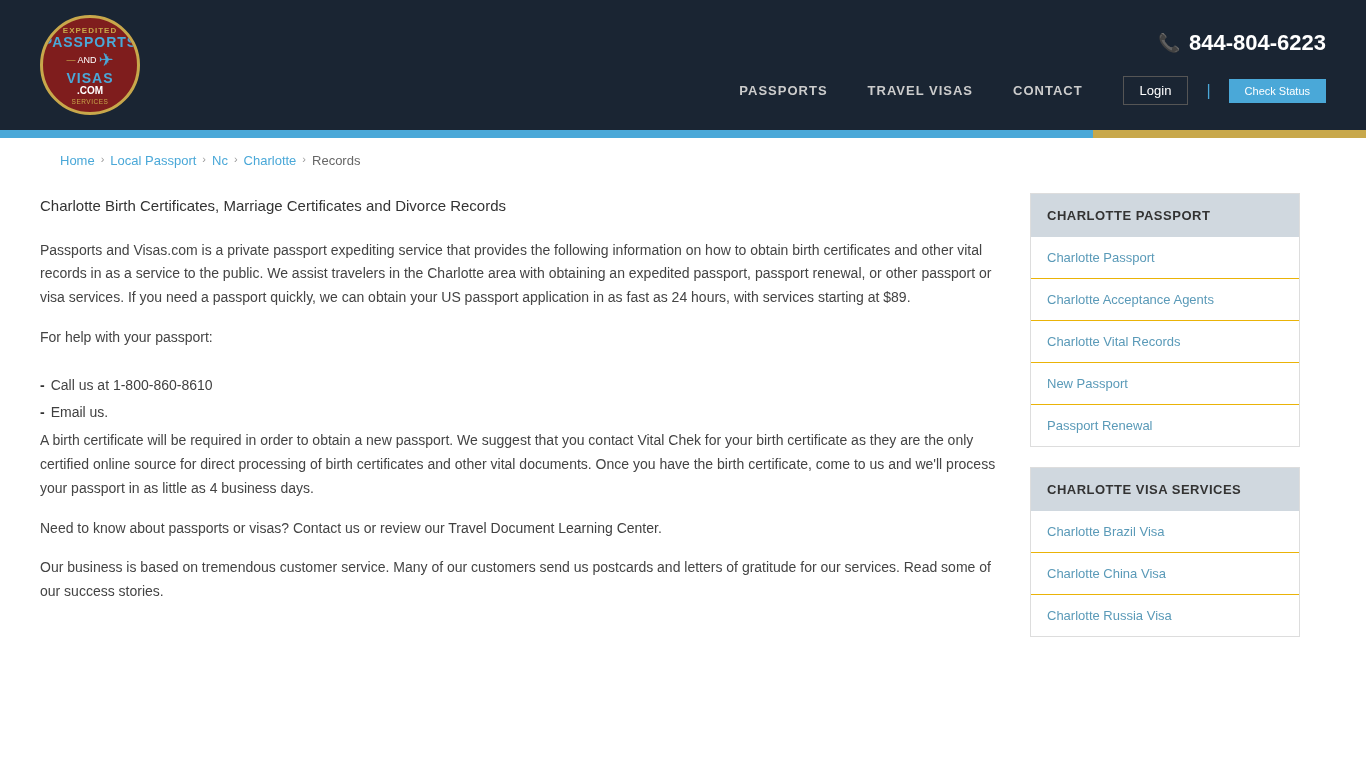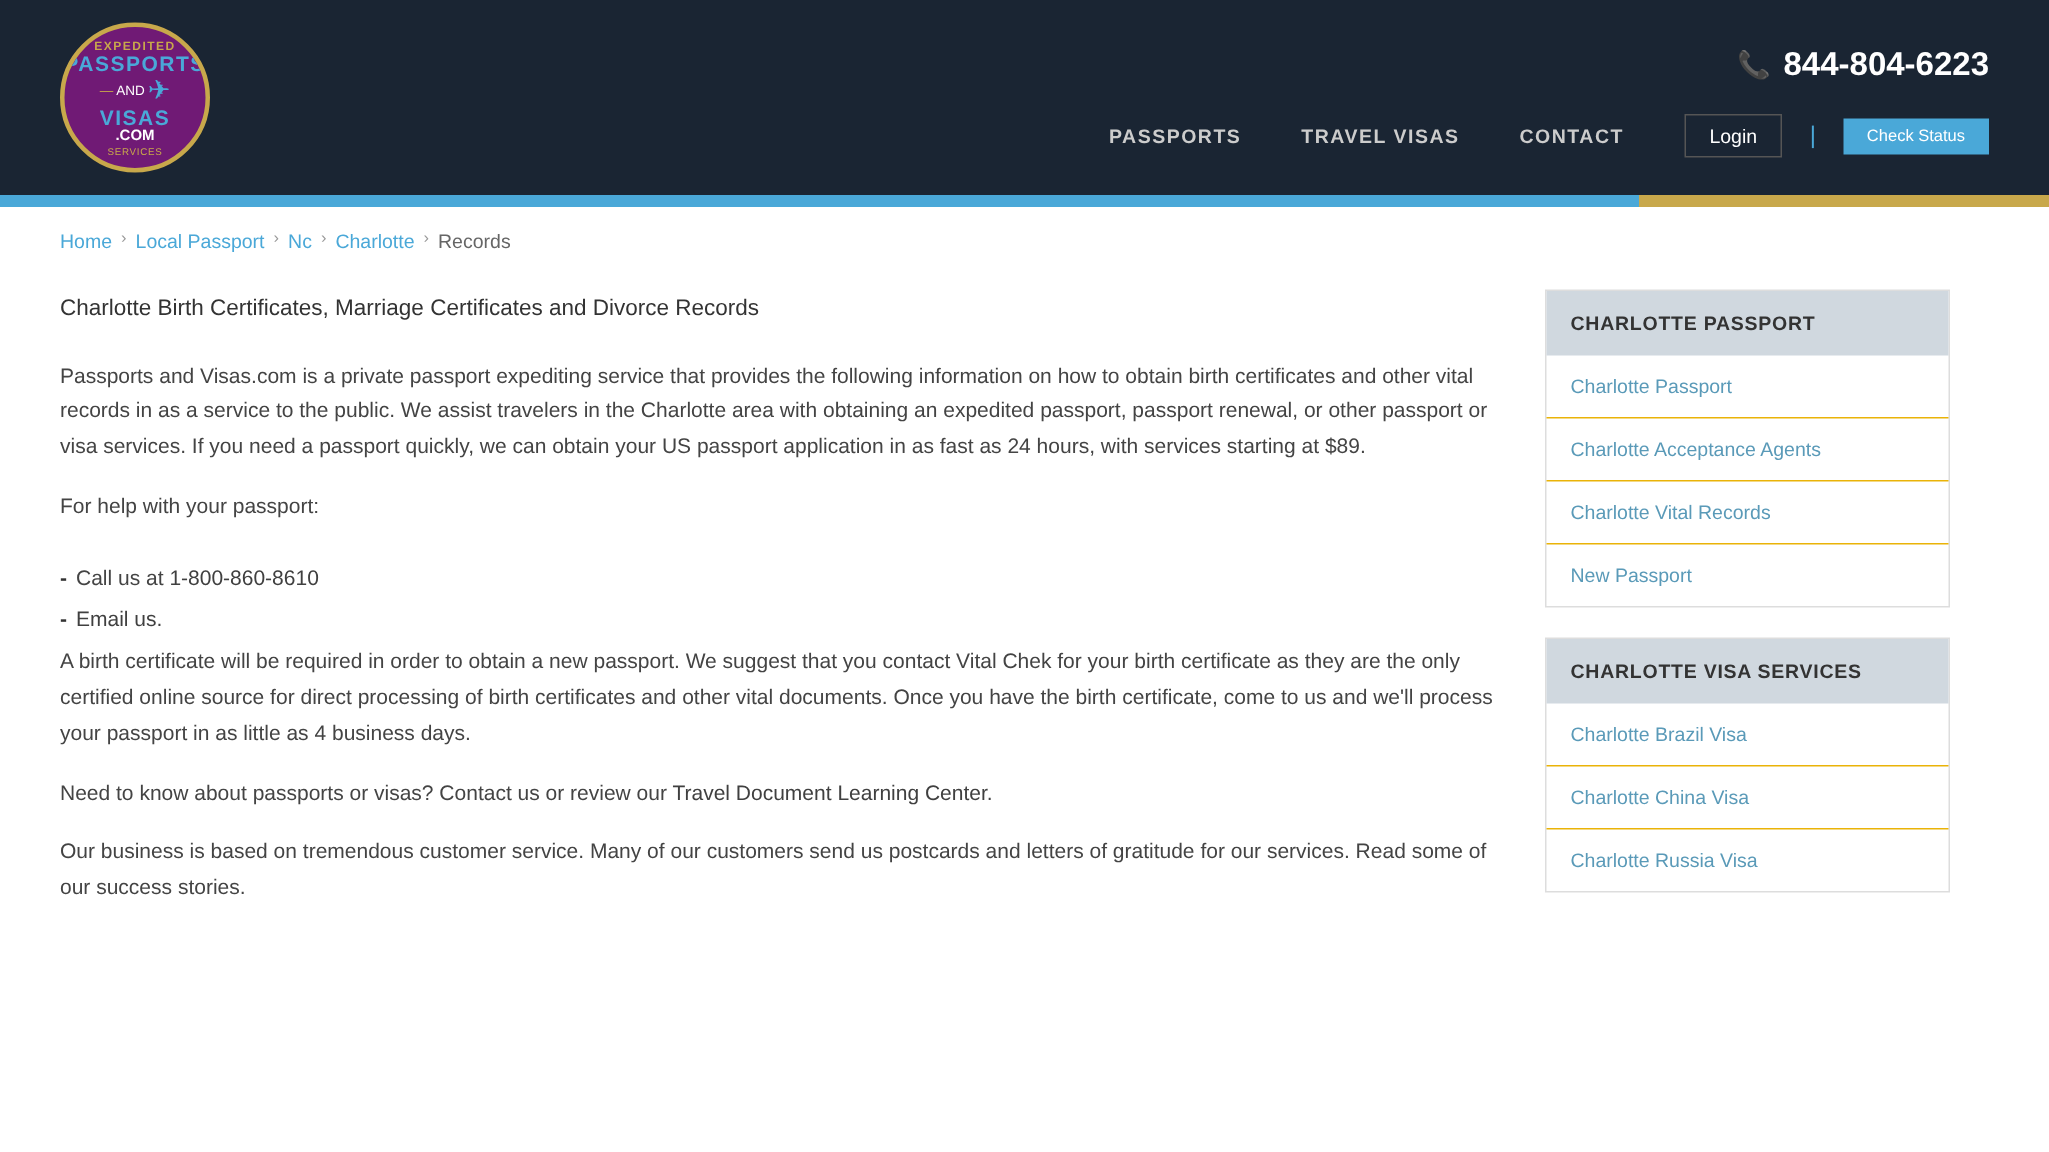--- a/index.html
+++ b/index.html
@@ -15,21 +15,21 @@
       height: 130px;
     }
     .logo-area {
       display: flex;
       align-items: center;
     }
     .logo-circle {
       width: 100px;
       height: 100px;
       border-radius: 50%;
-      background: #701a75;
+      background: #7f1d1d;
       border: 3px solid #c8a84b;
       display: flex;
       align-items: center;
       justify-content: center;
       position: relative;
       overflow: hidden;
     }
     .logo-inner {
       text-align: center;
     }
@@ -95,20 +95,21 @@
       height: 8px;
       background: linear-gradient(to right, #4aa8d8 80%, #c8a84b 80%);
     }
 
     
     .breadcrumb {
       padding: 15px 40px;
       font-size: 13px;
       display: flex;
       gap: 6px;
+      margin-left: 20px;
     }
     .breadcrumb a {
       color: #4aa8d8;
       text-decoration: none;
     }
     .breadcrumb .separator {
       color: #999;
       font-size: 11px;
     }
     .breadcrumb .current {
@@ -267,20 +268,21 @@
   </div>
 
   <div class="sidebar">
 
     <div class="sidebar-section">
       <div class="sidebar-section-header">CHARLOTTE PASSPORT</div>
       <a class="sidebar-link">Charlotte Passport</a>
       <a class="sidebar-link">Charlotte Acceptance Agents</a>
       <a class="sidebar-link">Charlotte Vital Records</a>
       <a class="sidebar-link">New Passport</a>
+      <a class="sidebar-link">Passport Renewal</a>
     </div>
 
     <div class="sidebar-section">
       <div class="sidebar-section-header">CHARLOTTE VISA SERVICES</div>
       <a class="sidebar-link">Charlotte Brazil Visa</a>
       <a class="sidebar-link">Charlotte China Visa</a>
       <a class="sidebar-link">Charlotte Russia Visa</a>
     </div>
 
   </div>

